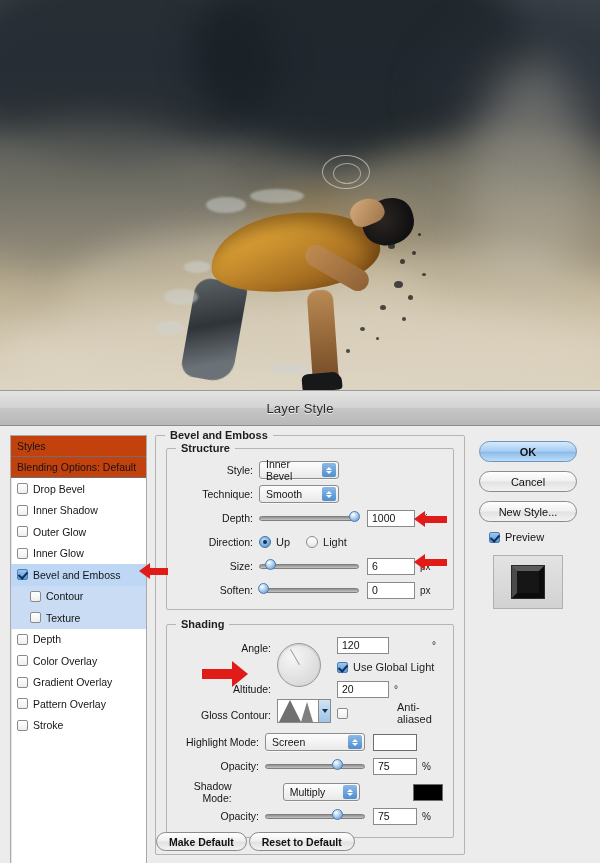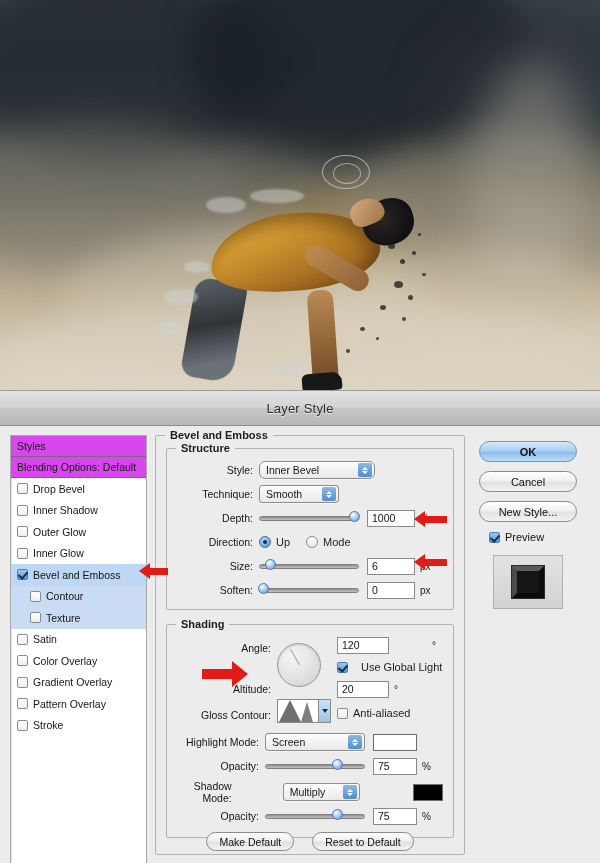--- a/index.html
+++ b/index.html
@@ -115,21 +115,21 @@
 
   
   .styles-col { width:137px; display:flex; flex-direction:column; }
   .styles-panel {
     flex:1; background:#fff;
     border:1px solid #a9a9a9;
     box-shadow: inset 1px 1px 0 rgba(0,0,0,.10);
   }
   .sl-head {
     padding:4px 6px; font-size:10.5px; color:#141414;
-    border-bottom:1px solid #6f6f6f; background:#d946ef;
+    border-bottom:1px solid #6f6f6f; background:#c2410c;
   }
   .sl-head.sub { border-bottom:1px solid #6f6f6f; }
   .sl-row {
     display:flex; align-items:center; gap:5px;
     padding:2px 6px; height:21.5px; font-size:10.5px; color:#141414;
   }
   .sl-row.selected { background:#bdd7f5; }
   .sl-row.child { padding-left:19px; background:#c9dcf3; }
   .cb {
     width:11px; height:11px; flex:0 0 11px;
@@ -267,21 +267,21 @@
     background:#161616;
     border-top:5px solid #5b5b5b;
     border-left:5px solid #4a4a4a;
     border-right:5px solid #0b0b0b;
     border-bottom:5px solid #0b0b0b;
     box-shadow: 0 0 0 1px #2a2a2a;
   }
 
   .bottom-btns {
     position:absolute; left:0; right:0; bottom:3px;
-    display:flex; justify-content:center; gap:18px;
+    display:flex; justify-content:flex-start; gap:2px;font-weight:bold;
   }
   .btn-sm {
     height:19px; padding:0 12px; border-radius:10px; border:1px solid #8b8b8b;
     background: linear-gradient(to bottom,#ffffff,#efefef 48%,#e1e1e1 52%,#f2f2f2 100%);
     display:flex; align-items:center; justify-content:center; font-size:10.5px; color:#111;
   }
 
   
   .arrow { position:absolute; height:16px; display:flex; align-items:center; }
   .arrow .shaft { height:7px; background:#e01b18; }
@@ -374,21 +374,21 @@
           <div class="sl-row child">
             <span class="cb"></span>
             <span>Contour</span>
           </div>
           <div class="sl-row child">
             <span class="cb"></span>
             <span>Texture</span>
           </div>
           <div class="sl-row">
             <span class="cb"></span>
-            <span>Satin</span>
+            <span>Depth</span>
           </div>
           <div class="sl-row">
             <span class="cb"></span>
             <span>Color Overlay</span>
           </div>
           <div class="sl-row">
             <span class="cb"></span>
             <span>Gradient Overlay</span>
           </div>
           <div class="sl-row">
@@ -404,21 +404,21 @@
 
       <div class="main-col">
         <div class="outerbox">
           <div class="legend">Bevel and Emboss</div>
 
           <div class="fieldset" style="margin-top:12px;">
             <div class="legend">Structure</div>
 
             <div class="row">
               <span class="lbl">Style:</span>
-              <div class="select" style="width:116px;border-radius:6px;">
+              <div class="select" style="width:80px;">
                 <span>Inner Bevel</span>
                 <span class="spin">
                     <i class="up"></i>
                     <i class="dn"></i>
                   </span>
               </div>
             </div>
 
             <div class="row">
               <span class="lbl">Technique:</span>
@@ -441,21 +441,21 @@
                 <span>1000</span>
               </div>
               <span class="unit">%</span>
             </div>
 
             <div class="row">
               <span class="lbl">Direction:</span>
               <span class="radio on"></span>
               <span style="margin:0 16px 0 5px;">Up</span>
               <span class="radio"></span>
-              <span style="margin-left:5px;">Mode</span>
+              <span style="margin-left:5px;">Light</span>
             </div>
 
             <div class="row">
               <span class="lbl">Size:</span>
               <div class="slider" style="width:100px;">
                 <div class="track"></div>
                 <div class="thumb" style="left:6px;"></div>
               </div>
               <div class="num" style="width:48px; margin-left:8px;">
                 <span>6</span>
@@ -507,29 +507,29 @@
 
               <div style="flex:1; padding-left:6px;">
                 <div class="row" style="height:20px;gap:38px;">
                   <div class="num" style="width:52px;">
                     <span>120</span>
                   </div>
                   <span class="unit">°</span>
                 </div>
                 <div class="row" style="height:20px;">
                   <span class="cb checked"></span>
-                  <span style="margin-left:13px;">Use Global Light</span>
+                  <span style="margin-left:5px;">Use Global Light</span>
                 </div>
                 <div class="row" style="height:20px;">
                   <div class="num" style="width:52px;">
                     <span>20</span>
                   </div>
                   <span class="unit">°</span>
                 </div>
-                <div class="row" style="height:24px; ">
+                <div class="row" style="height:24px; gap:44px;">
                   <span class="cb"></span>
                   <span style="margin-left:5px;">Anti-aliased</span>
                 </div>
               </div>
             </div>
 
             <div class="row" style="margin-top:4px;">
               <span class="lbl wide">Highlight Mode:</span>
               <div class="select" style="width:100px;">
                 <span>Screen</span>

